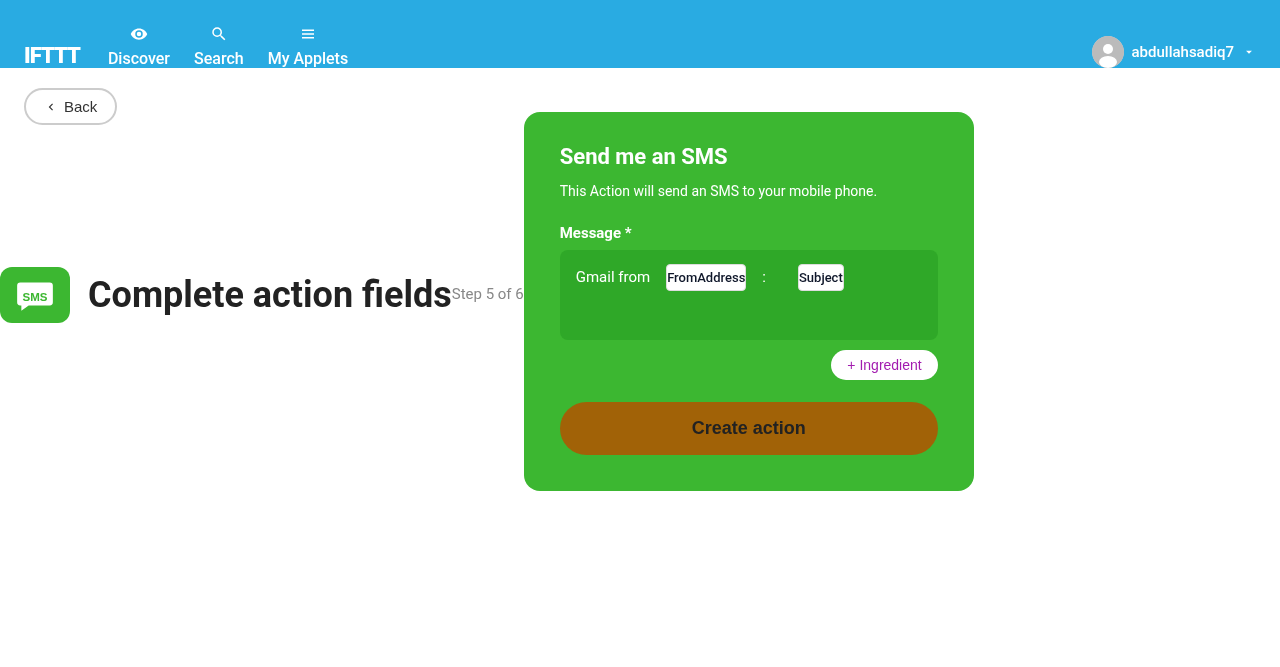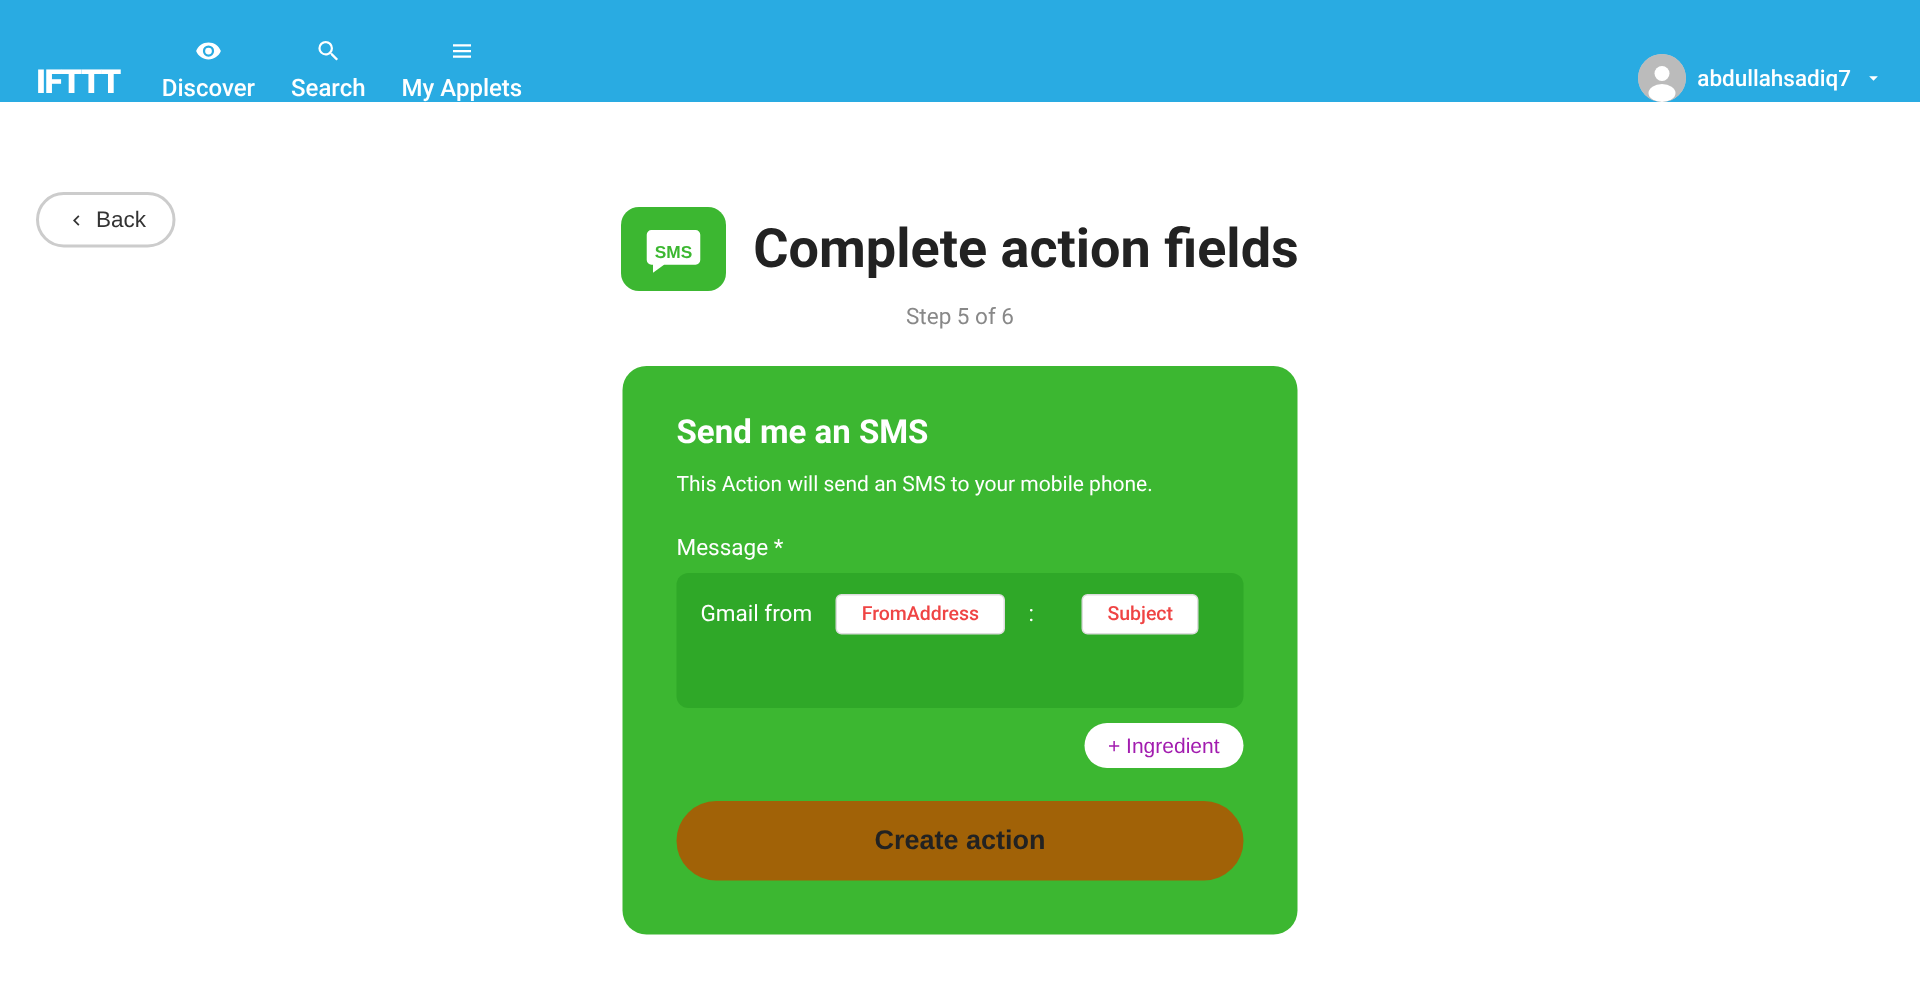--- a/index.html
+++ b/index.html
@@ -52,25 +52,24 @@
       border-radius: 50%;
       background: #ccc;
       overflow: hidden;
       display: flex; align-items: center; justify-content: center;
     }
     .avatar svg { width: 32px; height: 32px; }
 
     
     .main {
       display: flex;
-      flex-direction: column;
+      flex-direction: row;
       align-items: center;
       padding: 20px 0 40px;
       position: relative;
-      margin-top: 40px;
     }
 
     
     .back-btn {
       position: absolute;
       top: 20px;
       left: 24px;
       display: flex;
       align-items: center;
       gap: 6px;
@@ -126,21 +125,21 @@
       margin-bottom: 12px;
     }
     .card-desc {
       font-size: 14px;
       color: #fff;
       margin-bottom: 22px;
       line-height: 1.5;
     }
     .field-label {
       font-size: 15px;
-      font-weight: 400;
+      font-weight: 700;
       color: #fff;
       margin-bottom: 8px;
     }
     .message-box {
       background: #2fa828;
       border-radius: 8px;
       padding: 14px 16px;
       min-height: 90px;
       color: #fff;
       font-size: 15px;
@@ -151,23 +150,23 @@
       gap: 16px;
       align-content: flex-start;
     }
     .message-text {
       color: #fff;
       font-size: 15px;
     }
     .pill {
       display: inline-block;
       background: #fff;
-      color: #ef4444;
+      color: #0f172a;
       border-radius: 4px;
-      padding: 1px 16px;
+      padding: 1px 0;
       font-size: 13px;
       font-weight: 500;
       border: 1px solid #ddd;
     }
     .ingredient-row {
       display: flex;
       justify-content: flex-end;
       margin-top: 10px;
     }
     .ingredient-btn {

